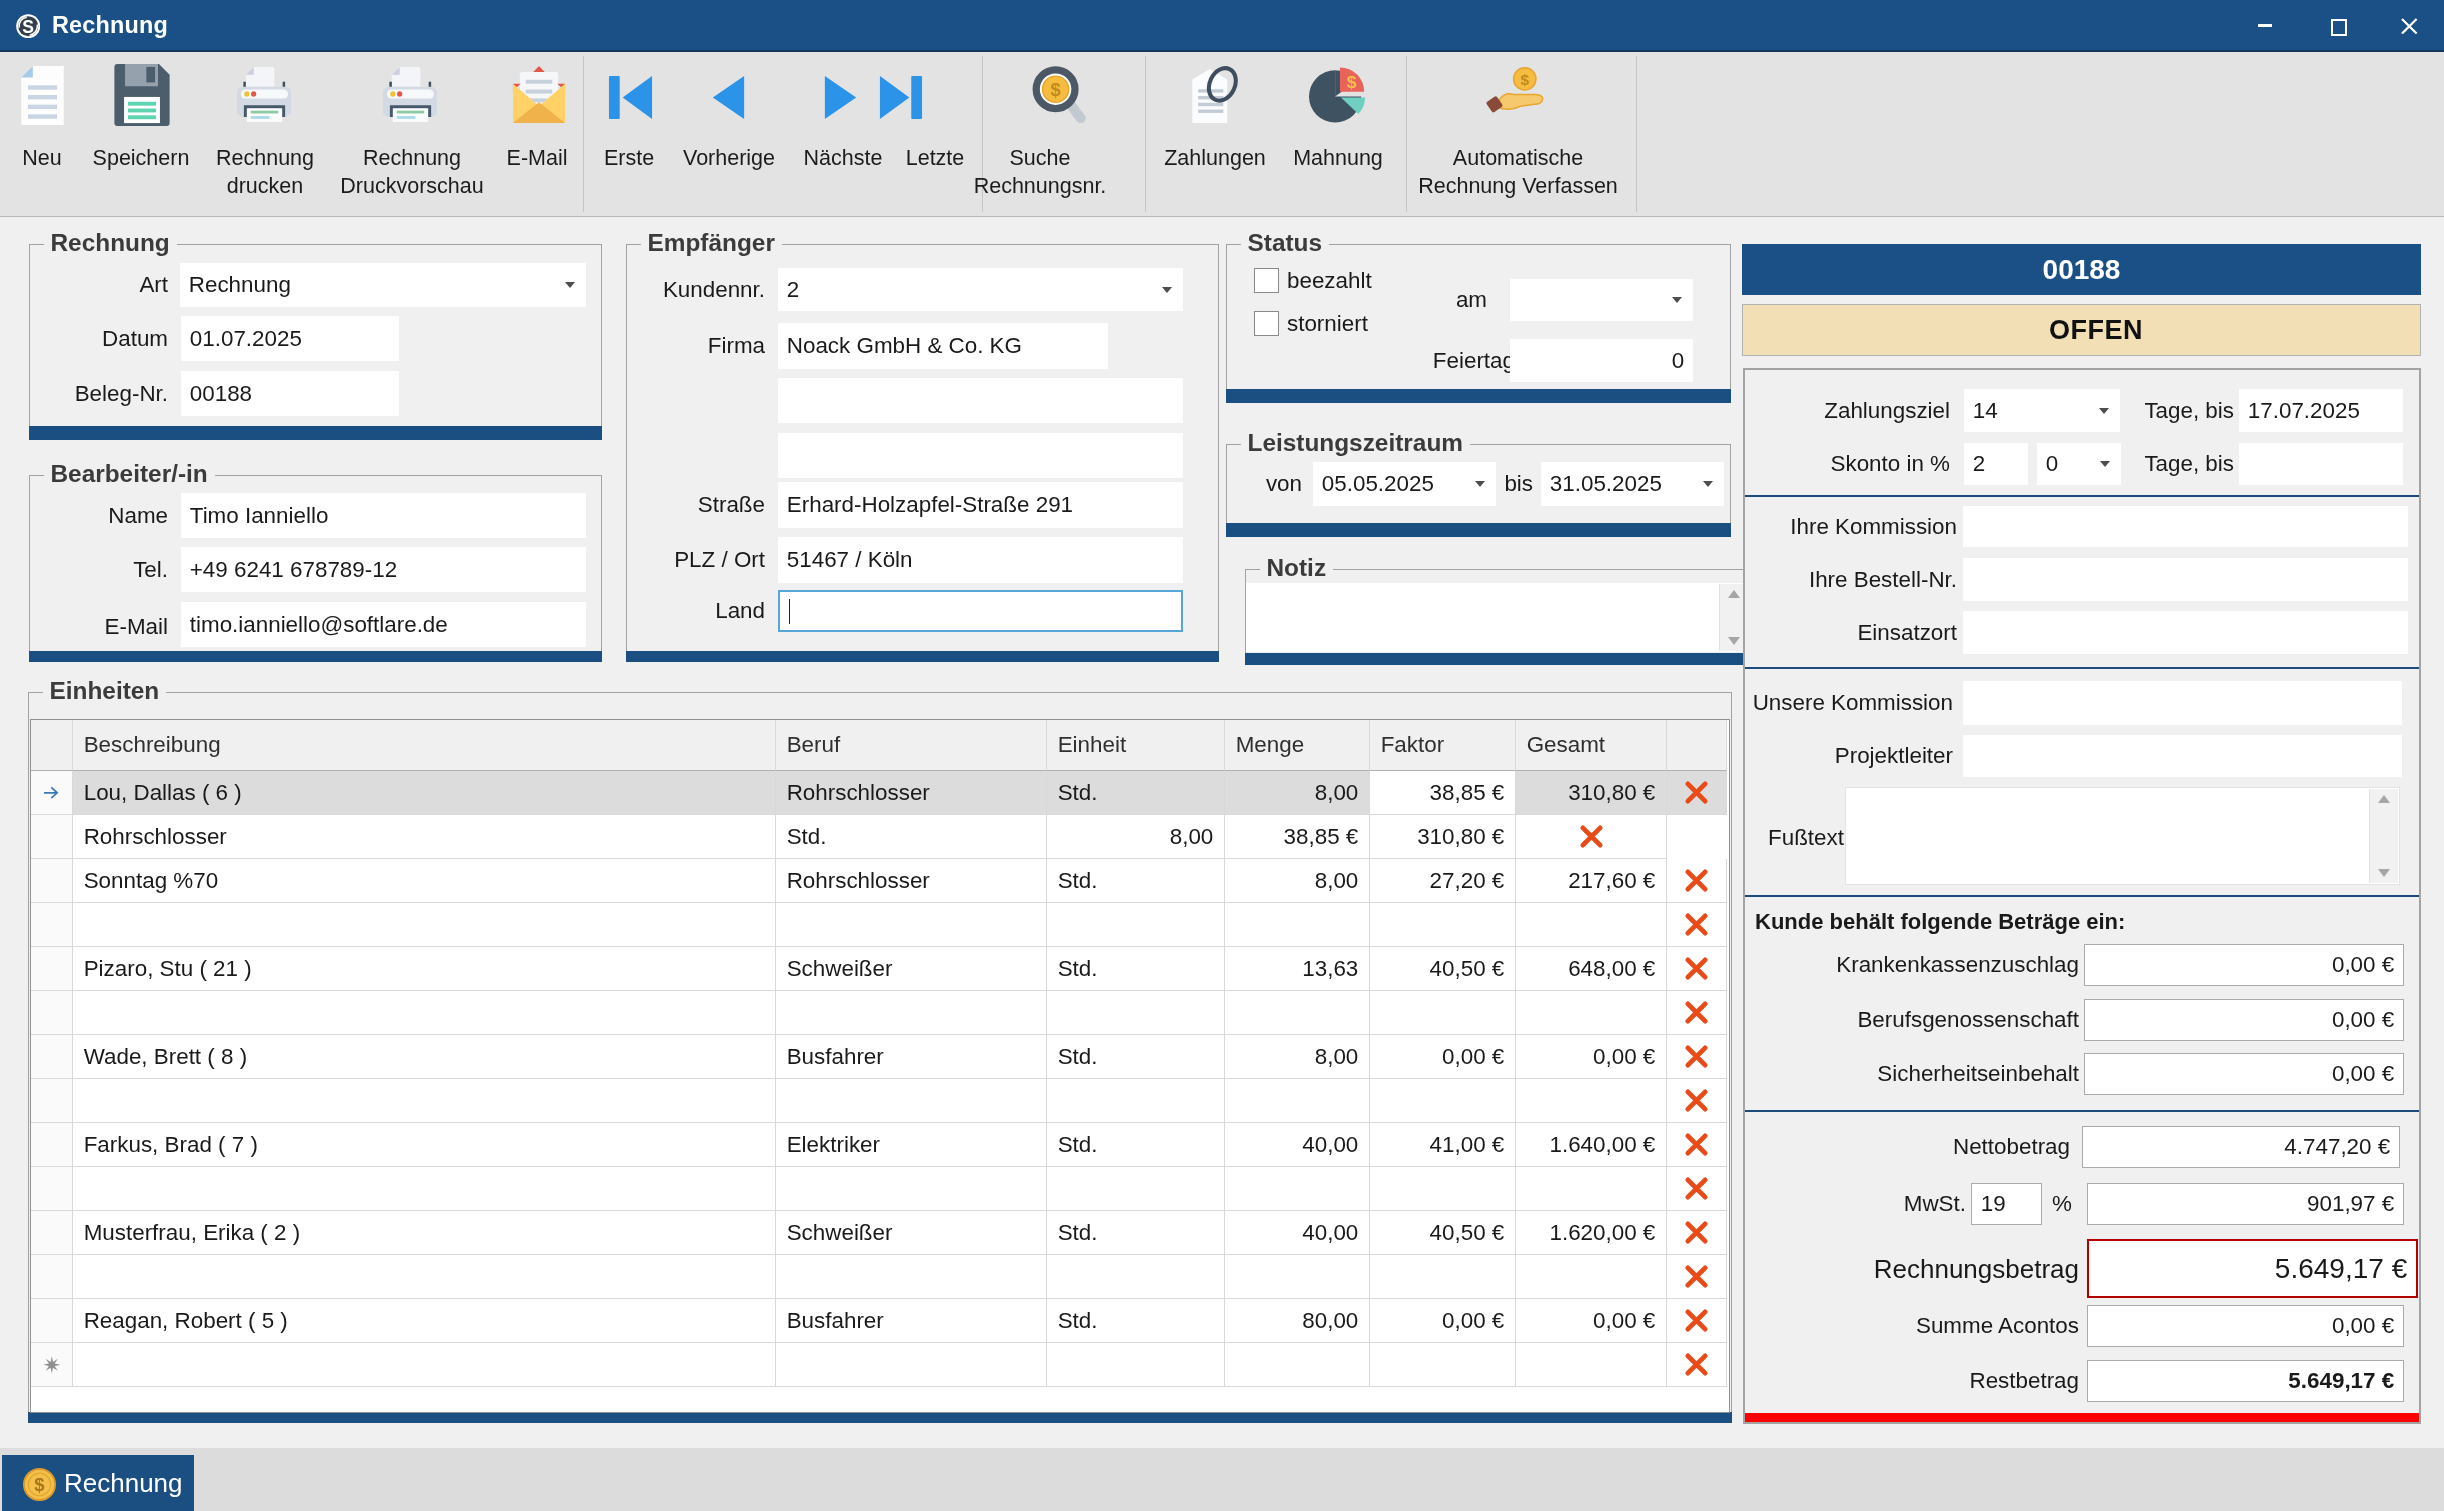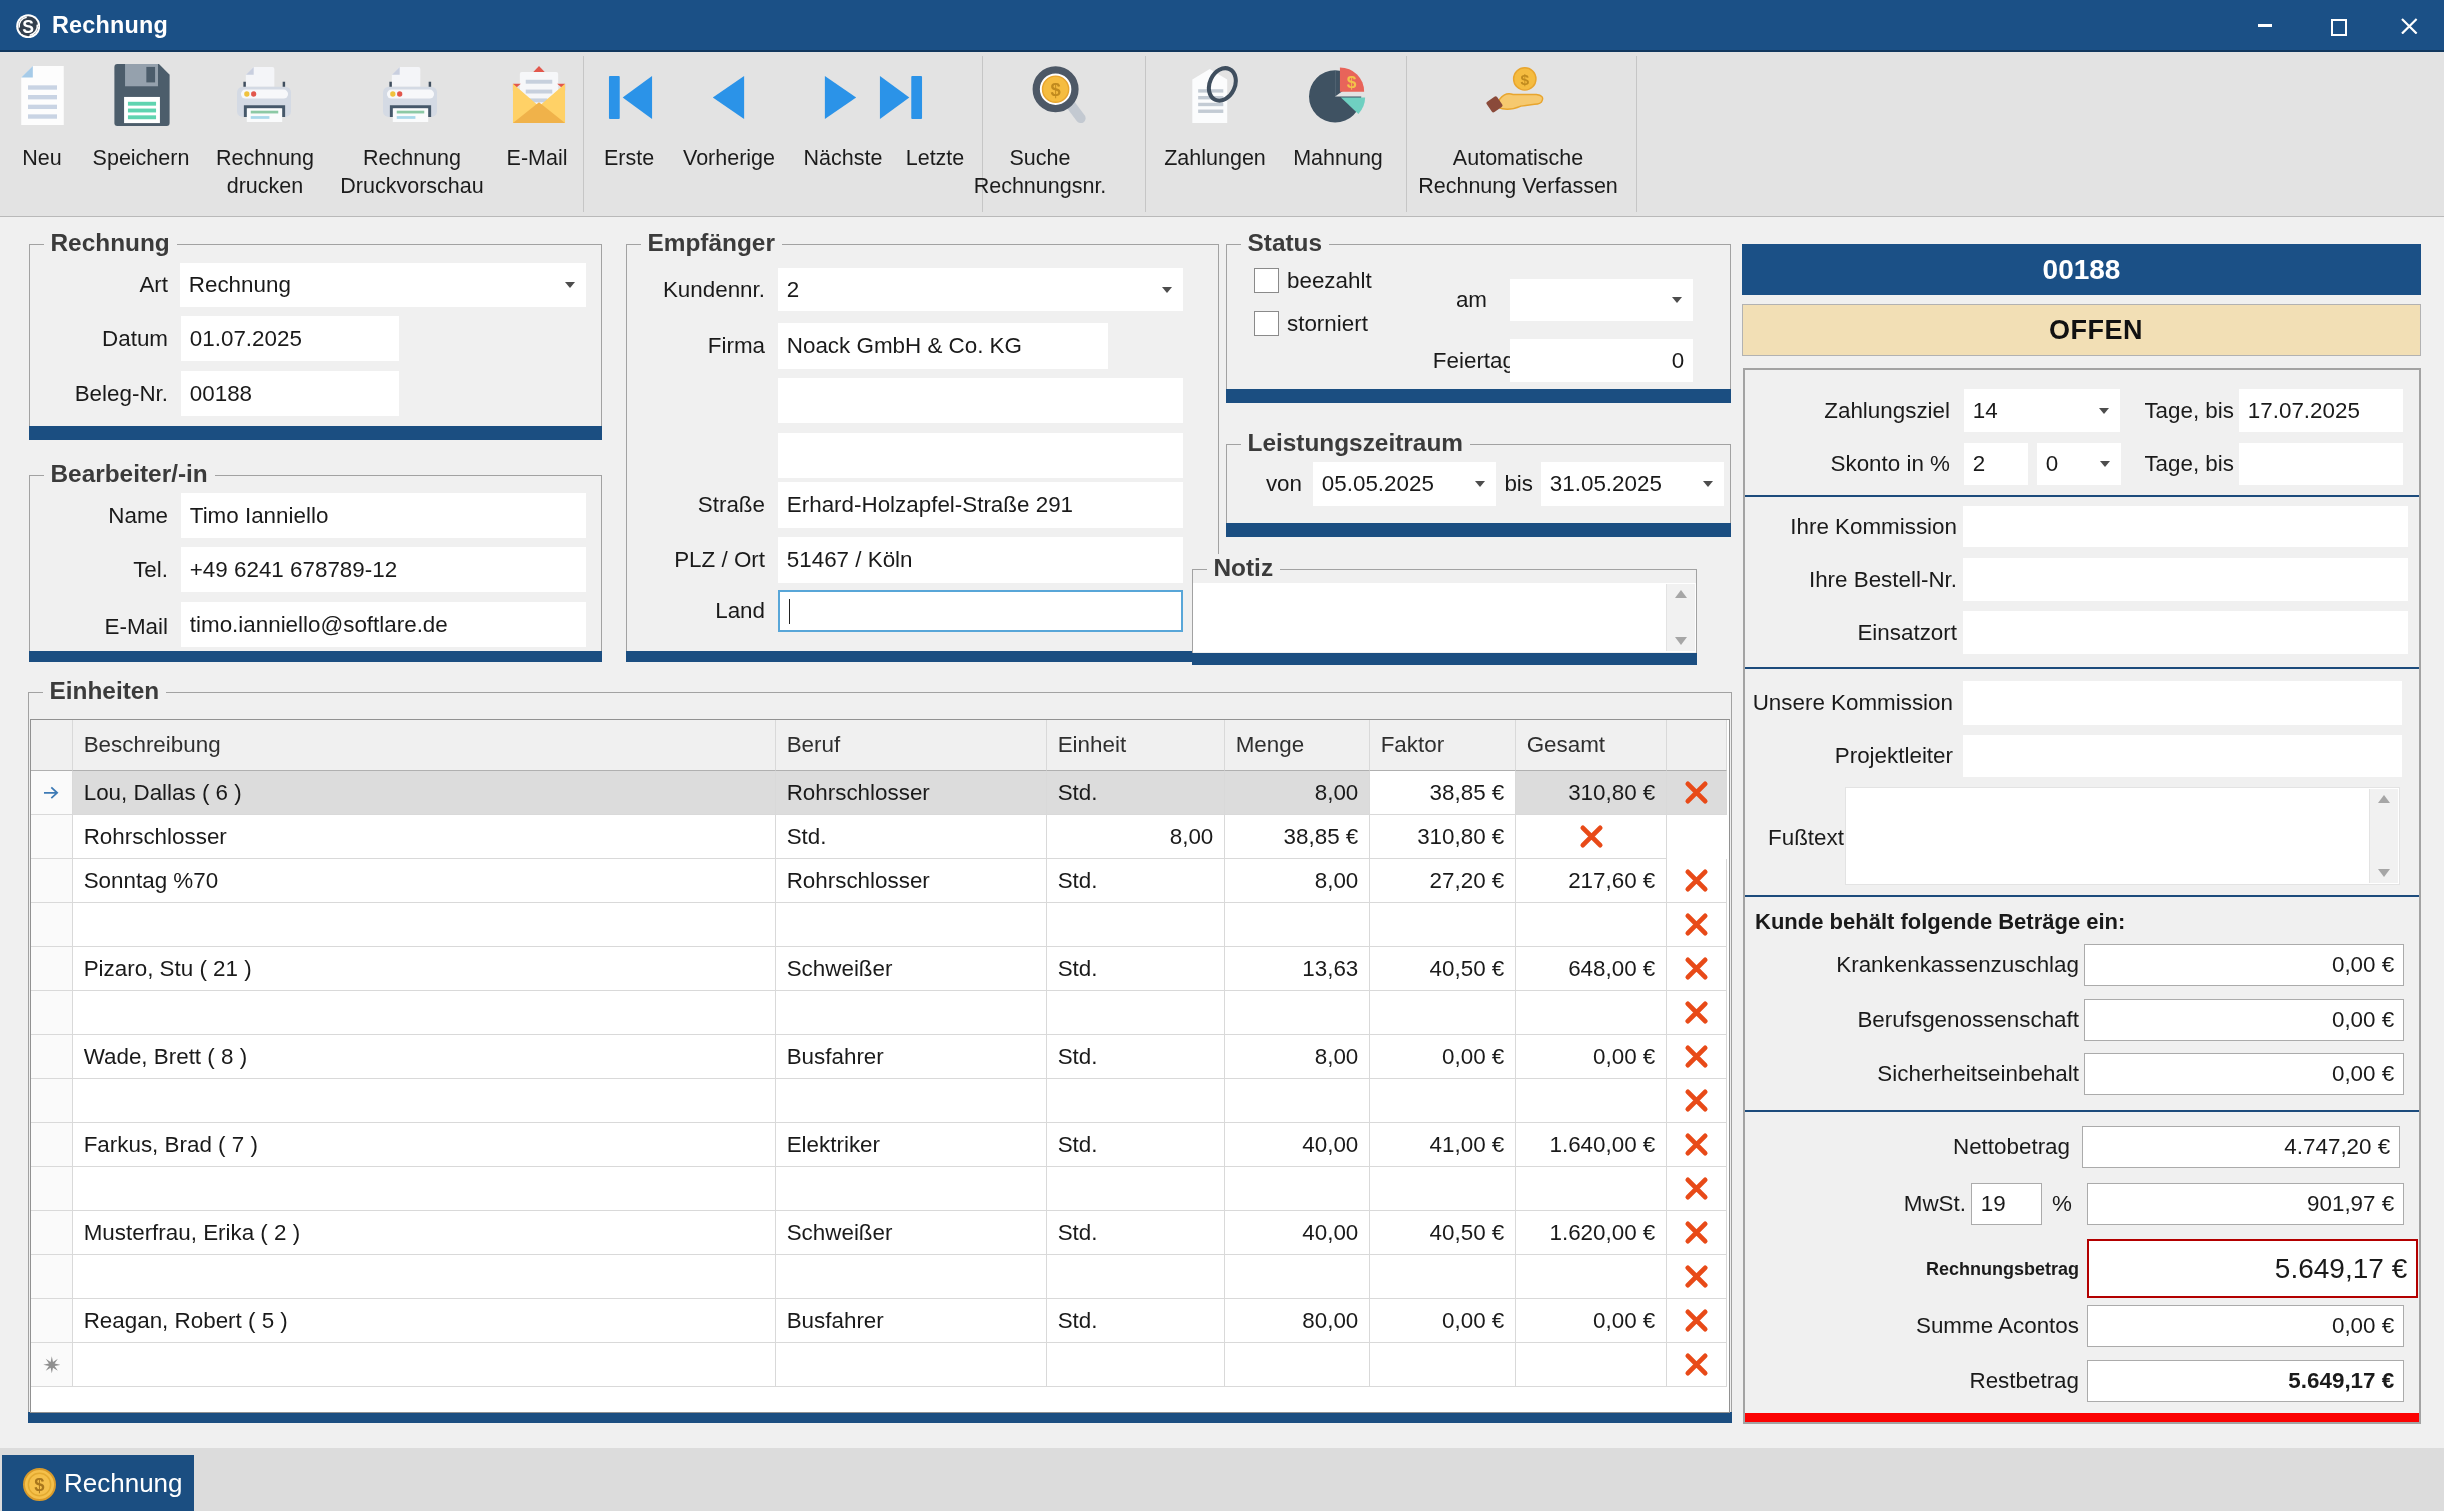--- a/index.html
+++ b/index.html
@@ -263,21 +263,21 @@
 
 <div class="gbox" style="left:1226px;top:444px;width:505px;height:93px">
   <div class="gt">Leistungszeitraum</div>
     <div class="navybar"></div>
 </div>
 <div class="lbl" style="left:1248px;top:462px;width:54px;height:44px">von</div>
 <div class="inp" style="left:1313px;top:462px;width:183px;height:44px">05.05.2025<span class="arrow"></span></div>
 <div class="lbl" style="left:1500px;top:462px;width:33px;height:44px">bis</div>
 <div class="inp" style="left:1541px;top:462px;width:183px;height:44px">31.05.2025<span class="arrow"></span></div>
 
-<div class="gbox" style="left:1192px;top:569px;width:505px;height:96px">
+<div class="gbox" style="left:1245px;top:569px;width:505px;height:96px">
   <div class="gt">Notiz</div>
     <div class="navybar" style="height:11.7px"></div>
   <div style="position:absolute;left:0px;top:12.7px;width:503px;height:69px;background:#fff;">
     <div class="sbar">
         <div class="up"></div>
         <div class="dn"></div>
       </div>
   </div>
 </div>
 
@@ -540,21 +540,21 @@
 <div class="inp r bordered" style="left:2084px;top:999px;width:320px;height:42px">0,00 €</div>
 <div class="lbl" style="left:1804px;top:1053px;width:275px;height:42px">Sicherheitseinbehalt</div>
 <div class="inp r bordered" style="left:2084px;top:1053px;width:320px;height:42px">0,00 €</div>
 <div class="divline" style="left:1745px;top:1110px;width:674px"></div>
 <div class="lbl" style="left:1853px;top:1126px;width:217px;height:42px">Nettobetrag</div>
 <div class="inp r bordered" style="left:2082px;top:1126px;width:318px;height:42px">4.747,20 €</div>
 <div class="lbl" style="left:1853px;top:1183px;width:113px;height:42px">MwSt.</div>
 <div class="inp bordered" style="left:1971px;top:1183px;width:71px;height:42px">19</div>
 <div class="lbl lbll" style="left:2052px;top:1183px;width:29px;height:42px">%</div>
 <div class="inp r bordered" style="left:2087px;top:1183px;width:317px;height:42px">901,97 €</div>
-<div class="lbl" style="left:1804px;top:1241px;width:275px;height:57px;font-weight:bold;font-size:18px">Rechnungsbetrag</div>
+<div class="lbl" style="left:1804px;top:1241px;width:275px;height:57px;font-weight:normal;font-size:26px">Rechnungsbetrag</div>
 <div class="inp r" style="left:2087px;top:1239px;width:331px;height:59px;border:2px solid #b30000;font-size:28px">5.649,17 €</div>
 <div class="lbl" style="left:1804px;top:1305px;width:275px;height:42px">Summe Acontos</div>
 <div class="inp r bordered" style="left:2087px;top:1305px;width:317px;height:42px">0,00 €</div>
 <div class="lbl" style="left:1804px;top:1360px;width:275px;height:42px">Restbetrag</div>
 <div class="inp r bordered" style="left:2087px;top:1360px;width:317px;height:42px;font-weight:bold">5.649,17 €</div>
 <div class="abs" style="left:1745px;top:1413px;width:674px;height:8.8px;background:#fb0303"></div>
 
 <div id="statusstrip"></div>
 <div id="footbtn">
   <svg class="abs" style="left:20.5px;top:12.7px" width="33" height="33" viewBox="0 0 34 34">

